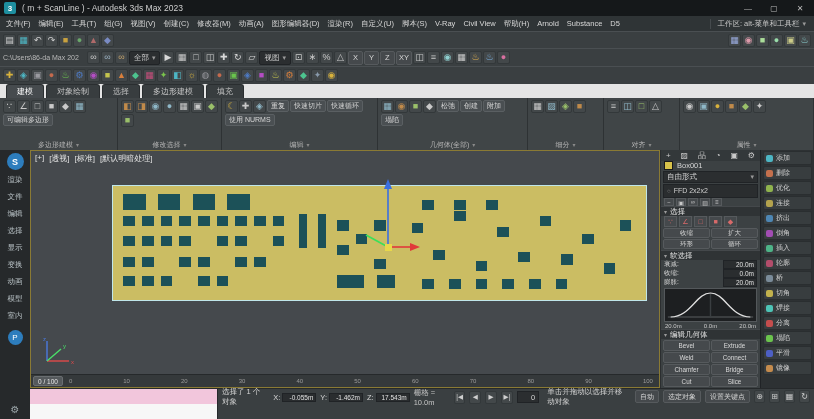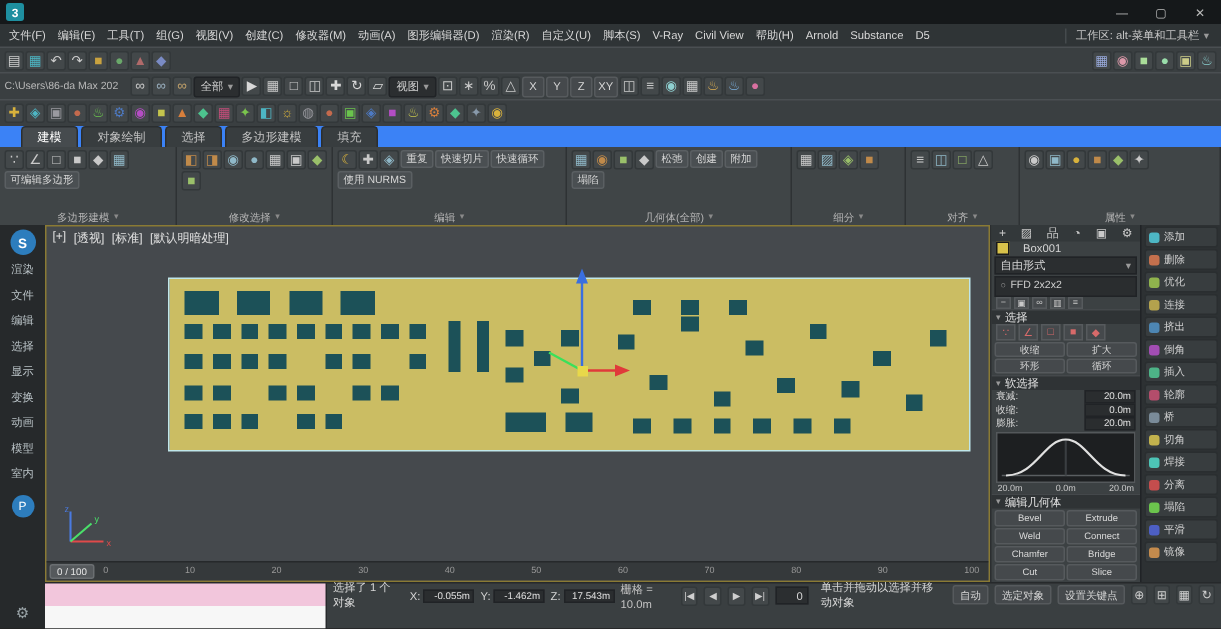--- a/index.html
+++ b/index.html
@@ -28,21 +28,21 @@
     display:flex;align-items:center;justify-content:center;font-size:9px;line-height:1;flex:0 0 auto}
   .tb .gap{width:6px}
   .pathlabel{font-size:7px;color:#b9b9b9;max-width:92px;overflow:hidden;white-space:nowrap}
   .dd{height:14px;background:#2b2e30;border:1px solid #202326;border-radius:2px;padding:0 4px;
     font-size:7.5px;display:flex;align-items:center;color:#d0d0d0}
   .axisbtn{height:14px;min-width:15px;padding:0 2px;background:#45494c;border:1px solid #565a5d;border-radius:2px;
     font-size:7.5px;display:flex;align-items:center;justify-content:center}
   .rep{display:contents}
 
   
-  .rtabs{height:14px;background:#3b82f6;display:flex;align-items:flex-end;padding:0 14px;gap:2px}
+  .rtabs{height:14px;background:#e5e5e5;display:flex;align-items:flex-end;padding:0 6px;gap:2px}
   .rtab{padding:1px 10px;font-size:8px;background:#383d3f;border:1px solid #2a2e30;border-bottom:none;
     border-radius:3px 3px 0 0;color:#c3c3c3}
   .rtab.active{background:#464b4e;color:#fff}
   .rbody{height:52px;background:#404547;display:flex}
   .rgroup{border-right:1px solid #2e3234;display:flex;flex-direction:column;padding:2px 3px 0 3px}
   .rgroup .content{flex:1;display:flex;flex-wrap:wrap;align-content:flex-start;gap:1px}
   .rgroup .foot{height:11px;display:flex;align-items:center;justify-content:center;font-size:7px;color:#b5b5b5}
   .rgroup .foot::after{content:"▾";font-size:6px;margin-left:3px;color:#8a8a8a}
   .rbtn{height:12px;padding:0 3px;background:#4a4f52;border:1px solid #5a5f62;border-radius:2px;
     font-size:7px;display:flex;align-items:center;white-space:nowrap}
@@ -67,21 +67,21 @@
   .timeslider{position:absolute;left:0;bottom:0;width:100%;height:13px;background:#35393b;border-top:1px solid #26292b;
     display:flex;align-items:center;gap:2px;padding:0 2px;z-index:4}
   .tshandle{height:10px;background:#55595c;border:1px solid #6a6e71;border-radius:2px;font-size:6.5px;
     padding:0 4px;display:flex;align-items:center;color:#e6e6e6}
   .ticks{flex:1;display:flex;justify-content:space-between;font-size:6px;color:#9a9a9a;padding:0 4px}
 
   
   .cmdpanel{width:100px;height:238px;background:#3c4143;border-left:1px solid #2b2e30;display:flex;flex-direction:column;overflow:hidden}
   .ptabs{height:14px;display:flex;background:#33383a;align-items:center;justify-content:space-around}
   .ptab{font-size:8px;color:#c9c9c9}
-  .pname{height:12px;display:flex;align-items:flex-end;gap:9px;padding:0 3px}
+  .pname{height:12px;display:flex;align-items:flex-end;gap:4px;padding:0 3px}
   .swatch{width:9px;height:9px;background:#d8c24a;border:1px solid #1a1a1a}
   .pname span{font-size:7.5px}
   .modlist{height:12px;margin:1px 2px;display:flex;align-items:center;justify-content:space-between;
     background:#2b2e30;border:1px solid #202326;padding:0 3px;font-size:7.5px}
   .stack{height:34px;margin:0 2px;background:#2a2d2f;border:1px solid #202326;overflow:hidden}
   .stackrow{height:11px;display:flex;align-items:center;padding:0 3px;font-size:7px;color:#d0d0d0;gap:3px}
   .stackrow::before{content:"○";font-size:6px;color:#9a9a9a}
   .stacktools{height:10px;display:flex;gap:2px;padding:0 3px;align-items:center}
   .stool{width:10px;height:8px;background:#45494c;border:1px solid #565a5d;font-size:6px;
     display:flex;align-items:center;justify-content:center;color:#c9c9c9}
@@ -126,20 +126,21 @@
     display:flex;align-items:center;justify-content:center;font-size:8px;color:#cfcfcf}
   .playico{width:14px;height:13px;background:#43484a;border:1px solid #33383a;border-radius:2px;
     display:flex;align-items:center;justify-content:center;font-size:6.5px;color:#cfcfcf}
   .spacer{flex:1}
 </style>
 </head>
 <body>
 
 <div class="titlebar">
   <div class="appbadge">3</div>
+  <div class="wtitle">( m + ScanLine ) - Autodesk 3ds Max 2023</div>
   <div class="wspace"></div>
   <div class="wctl">—</div>
   <div class="wctl">▢</div>
   <div class="wctl close">✕</div>
 </div>
 
 <div class="menubar">
   <div class="rep">
     
   <div class="menu-item">文件(F)</div><div class="menu-item">编辑(E)</div><div class="menu-item">工具(T)</div><div class="menu-item">组(G)</div><div class="menu-item">视图(V)</div><div class="menu-item">创建(C)</div><div class="menu-item">修改器(M)</div><div class="menu-item">动画(A)</div><div class="menu-item">图形编辑器(D)</div><div class="menu-item">渲染(R)</div><div class="menu-item">自定义(U)</div><div class="menu-item">脚本(S)</div><div class="menu-item">V-Ray</div><div class="menu-item">Civil View</div><div class="menu-item">帮助(H)</div><div class="menu-item">Arnold</div><div class="menu-item">Substance</div><div class="menu-item">D5</div></div>

